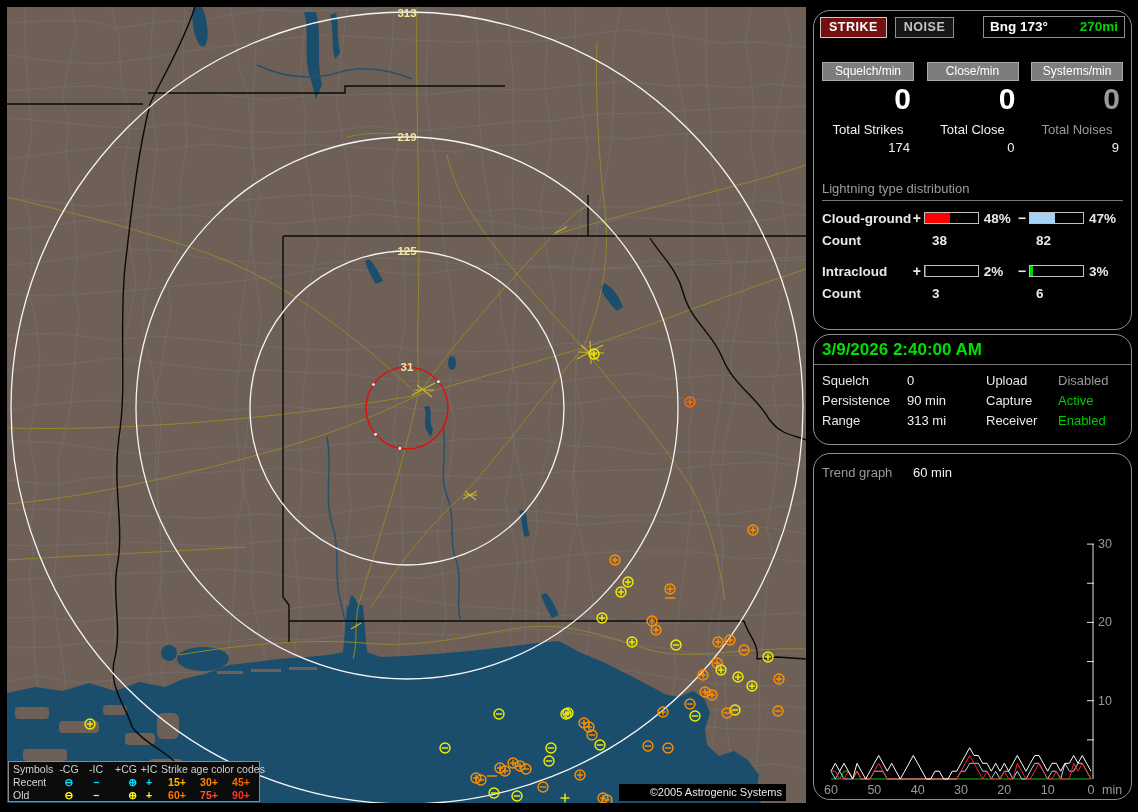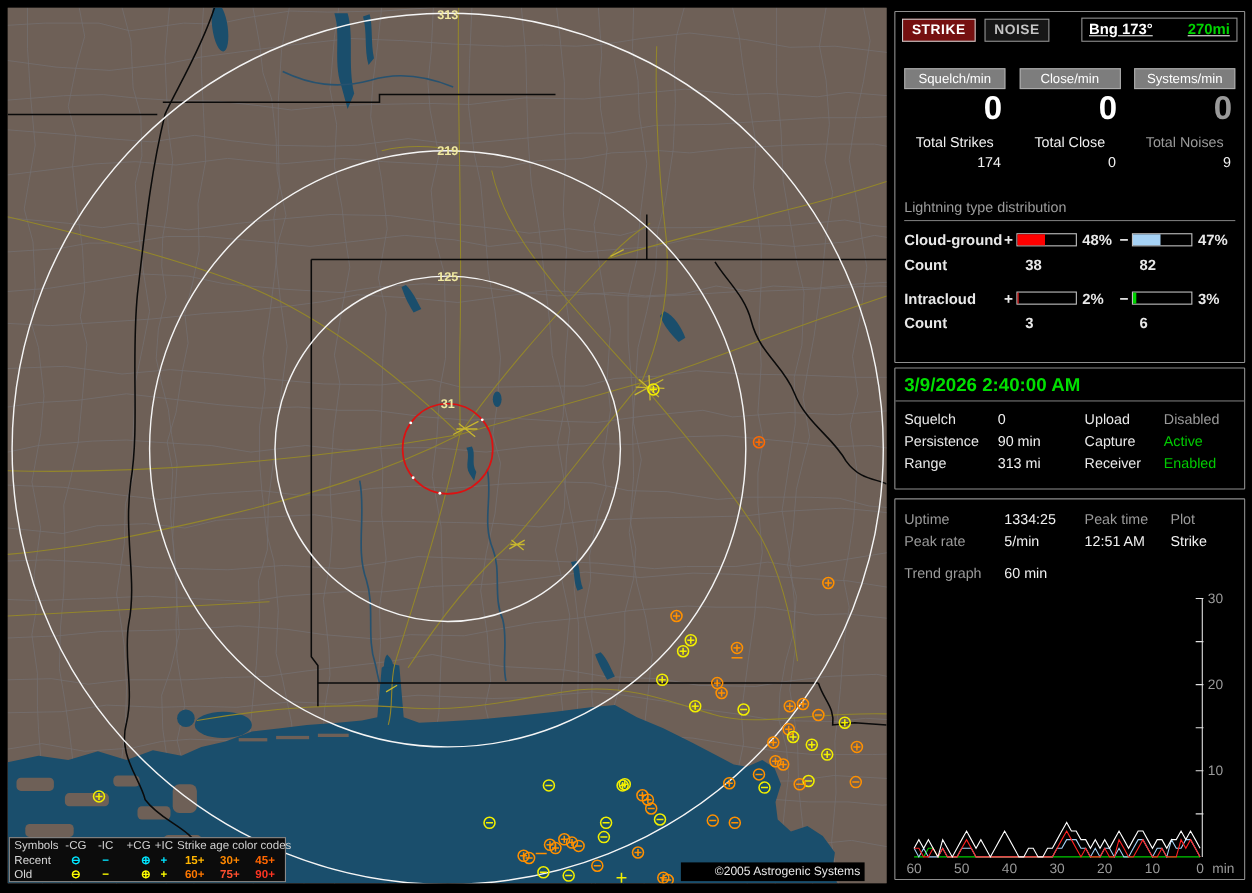--- a/index.html
+++ b/index.html
@@ -13,30 +13,30 @@
   .lg-row{white-space:nowrap;}
   .lg-c{display:inline-block;}
   .lg-c1{width:42px;} .lg-c2{width:28px;text-align:center;} .lg-c3{width:26px;text-align:center;}
   .lg-c4{width:28px;text-align:right;} .lg-c5{width:24px;text-align:center;}
   .lg-age{width:32px;text-align:center;font-weight:bold;}
   .lg-hdr{color:#d0d0d0;}
   #copyright{position:absolute;left:612px;top:777px;width:167px;height:17px;background:#000;
              color:#e8e8e8;font-size:11px;text-align:right;padding:2px 4px 0 0;box-sizing:border-box;}
   
   .panel{position:absolute;left:813px;width:319px;background:#000;border:1px solid #8f8f8f;
-         border-radius:1px;box-sizing:border-box;color:#e8e8e8;font-size:13px;}
+         border-radius:17px;box-sizing:border-box;color:#e8e8e8;font-size:13px;}
   #panelA{top:10px;height:320px;}
   #panelB{top:334px;height:111px;}
   #panelC{top:453px;height:347px;}
   .btnrow{display:flex;align-items:center;padding:5px 6px 0 6px;}
   .btn{font-size:12.5px;font-weight:bold;letter-spacing:.5px;padding:2px 8px 3px 8px;cursor:pointer;}
   #strike-btn{background:#751010;color:#fff;border:1px solid #c8c8c8;margin-right:8px;}
   #noise-btn{background:#161616;color:#c4c4c4;border:1px solid #8f8f8f;}
   #bng-box{margin-left:auto;border:1px solid #8f8f8f;background:#000;padding:2px 6px 3px 6px;
-           font-size:13.5px;font-weight:bold;display:flex;width:128px;justify-content:space-between;text-decoration:underline;}
+           font-size:13.5px;font-weight:bold;display:flex;width:128px;justify-content:space-between;}
   #bng-label{color:#fff;} #bng-range{color:#00d400;}
   #counters{display:flex;justify-content:space-between;padding:24px 8px 0 8px;}
   .cnt-col{width:92px;display:flex;flex-direction:column;}
   .cnt-btn{background:#7d7d7d;color:#fff;border:1px solid #aaa;font-size:12px;text-align:center;
            padding:1px 0 2px 0;cursor:pointer;}
   .cnt-num{font-size:30px;font-weight:bold;text-align:right;padding-right:3px;margin-top:1px;color:#fff;line-height:33px;}
   .cnt-total-label{margin-top:7px;text-align:center;font-size:13px;color:#f0f0f0;}
   .cnt-total-val{margin-top:3px;text-align:right;padding-right:4px;font-size:13px;color:#f0f0f0;}
   .dim{color:#9a9a9a !important;}
   .bright{color:#f0f0f0 !important;}
@@ -579,34 +579,20 @@
         <div class="info-row">
           <div class="b-l1">Range</div>
           <div class="b-v1 bright">313 mi</div>
           <div class="b-l2">Receiver</div>
           <div class="b-v2 green">Enabled</div>
         </div>
       </div>
   </div>
 
   <div id="panelC" class="panel">
-    <div class="info-grid" id="panelC-rows" style="padding-top:8px;">
-        <div class="info-row">
-          <div class="c-c1 dim">Uptime</div>
-          <div class="c-c2 bright">1334:25</div>
-          <div class="c-c3 dim">Peak time</div>
-          <div class="c-c4 dim">Plot</div>
-        </div>
-        <div class="info-row">
-          <div class="c-c1 dim">Peak rate</div>
-          <div class="c-c2 bright">5/min</div>
-          <div class="c-c3 bright">12:51 AM</div>
-          <div class="c-c4 bright">Strike</div>
-        </div>
-      </div>
     <div class="trend-row">
       <span class="trend-label">Trend graph</span>
       <span class="bright">60 min</span>
     </div>
     <svg id="trend-chart" width="317" height="263" viewBox="0 0 317 263">
         <line x1="279" y1="8" x2="279" y2="243" stroke="#e0e0e0" stroke-width="1"></line>
         <line x1="273" y1="203.85" x2="280" y2="203.85" stroke="#e0e0e0" stroke-width="1"></line>
         <line x1="273" y1="164.7" x2="280" y2="164.7" stroke="#e0e0e0" stroke-width="1"></line>
         <text x="284" y="168.7" class="axis-txt">10</text>
         <line x1="273" y1="125.55" x2="280" y2="125.55" stroke="#e0e0e0" stroke-width="1"></line>

